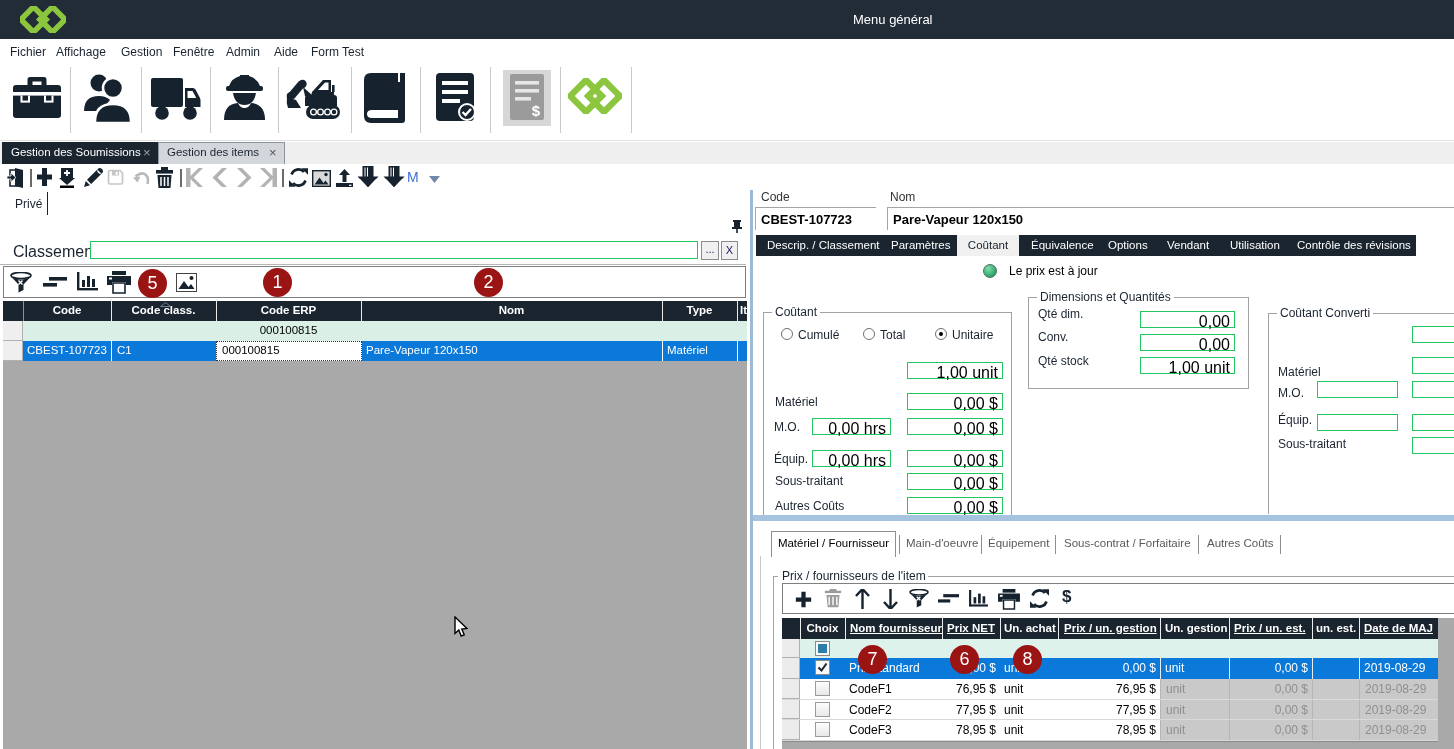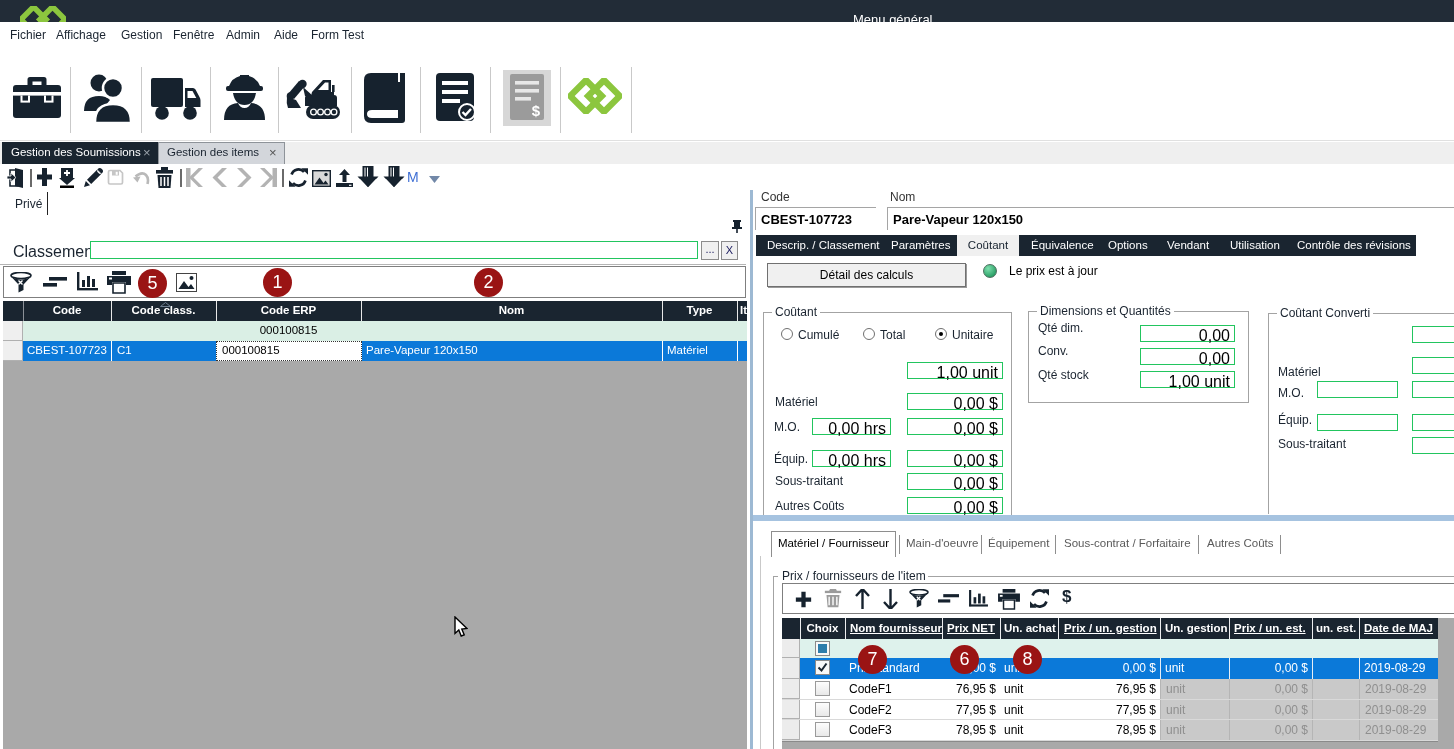--- a/index.html
+++ b/index.html
@@ -40,21 +40,21 @@
 <div class="abs" id="logo" style="left:20px;top:6px;">
   <svg width="46" height="27" viewBox="0 0 46 27">
     <g fill="none" stroke="#8cc63e" stroke-width="5.6">
       <rect x="4.6" y="4.6" width="17.8" height="17.8" transform="rotate(45 13.5 13.5)"></rect>
       <rect x="23.6" y="4.6" width="17.8" height="17.8" transform="rotate(45 32.5 13.5)"></rect>
     </g>
   </svg>
 </div>
 <div class="abs" style="left:853px;top:12px;color:#fff;font-size:13px;">Menu général</div>
 
-<div class="abs" id="menubar" style="left:0;top:22px;width:1454px;height:25px;background:#fff;">
+<div class="abs" id="menubar" style="left:0;top:39px;width:1454px;height:25px;background:#fff;">
   <span class="abs" style="left:10px;top:6px;">Fichier</span>
   <span class="abs" style="left:56px;top:6px;">Affichage</span>
   <span class="abs" style="left:121px;top:6px;">Gestion</span>
   <span class="abs" style="left:173px;top:6px;">Fenêtre</span>
   <span class="abs" style="left:226px;top:6px;">Admin</span>
   <span class="abs" style="left:274px;top:6px;">Aide</span>
   <span class="abs" style="left:311px;top:6px;">Form Test</span>
 </div>
 
 <div class="abs" id="bigbar" style="left:0;top:64px;width:1454px;height:77px;background:#fff;">
@@ -394,21 +394,20 @@
   <span class="abs" style="left:11px;top:4px;">Descrip. / Classement</span>
   <span class="abs" style="left:135px;top:4px;">Paramètres</span>
   <div class="abs" style="left:201px;top:0;width:62px;height:21px;background:#f0f0f0;color:#16222e;text-align:center;padding-top:4px;">Coûtant</div>
   <span class="abs" style="left:275px;top:4px;">Équivalence</span>
   <span class="abs" style="left:352px;top:4px;">Options</span>
   <span class="abs" style="left:411px;top:4px;">Vendant</span>
   <span class="abs" style="left:474px;top:4px;">Utilisation</span>
   <span class="abs" style="left:541px;top:4px;">Contrôle des révisions</span>
 </div>
 
-<div class="abs" style="left:767px;top:263px;width:199px;height:24px;background:#f0f0f0;border:1px solid #707070;box-shadow:1px 1px 0 #9a9a9a;text-align:center;line-height:22px;font-size:12px;color:#000;">Détail des calculs</div>
 <div class="abs" style="left:983px;top:264px;width:14px;height:14px;border-radius:50%;background:radial-gradient(circle at 35% 30%, #7fe0ae, #2fa36a 70%, #1d7a4d);border:1px solid #4d6e5e;"></div>
 <div class="abs" style="left:1009px;top:264px;font-size:12px;color:#000;">Le prix est à jour</div>
 
 <div class="grp" id="grp-coutant" style="left:763px;top:312px;width:249px;height:203px;border-bottom:none;">
   <span class="cap">Coûtant</span>
   <div class="radio" style="left:17px;top:15px;"></div>
   <div class="abs lbl" style="left:34px;top:15px;">Cumulé</div>
   <div class="radio" style="left:99px;top:15px;"></div>
   <div class="abs lbl" style="left:116px;top:15px;">Total</div>
   <div class="radio on" style="left:171px;top:15px;"></div>
@@ -421,21 +420,21 @@
   <div class="fld num" style="left:143px;top:105px;width:96px;height:17px;">0,00 $</div>
   <div class="abs lbl" style="left:10px;top:139px;">Équip.</div>
   <div class="fld num" style="left:48px;top:137px;width:79px;height:17px;">0,00 hrs</div>
   <div class="fld num" style="left:143px;top:137px;width:96px;height:17px;">0,00 $</div>
   <div class="abs lbl" style="left:11px;top:161px;">Sous-traitant</div>
   <div class="fld num" style="left:143px;top:160px;width:96px;height:17px;">0,00 $</div>
   <div class="abs lbl" style="left:11px;top:186px;">Autres Coûts</div>
   <div class="fld num" style="left:143px;top:184px;width:96px;height:17px;">0,00 $</div>
 </div>
 
-<div class="grp" id="grp-dim" style="left:1028px;top:311px;width:221px;height:92px;">
+<div class="grp" id="grp-dim" style="left:1028px;top:297px;width:221px;height:92px;">
   <span class="cap">Dimensions et Quantités</span>
   <div class="abs lbl" style="left:9px;top:9px;">Qté dim.</div>
   <div class="fld num" style="left:111px;top:13px;width:95px;height:17px;">0,00</div>
   <div class="abs lbl" style="left:9px;top:32px;">Conv.</div>
   <div class="fld num" style="left:111px;top:36px;width:95px;height:17px;">0,00</div>
   <div class="abs lbl" style="left:9px;top:56px;">Qté stock</div>
   <div class="fld num" style="left:111px;top:59px;width:95px;height:17px;">1,00 unit</div>
 </div>
 
 <div class="grp" id="grp-conv" style="left:1268px;top:313px;width:220px;height:201px;border-right:none;border-bottom:none;">

